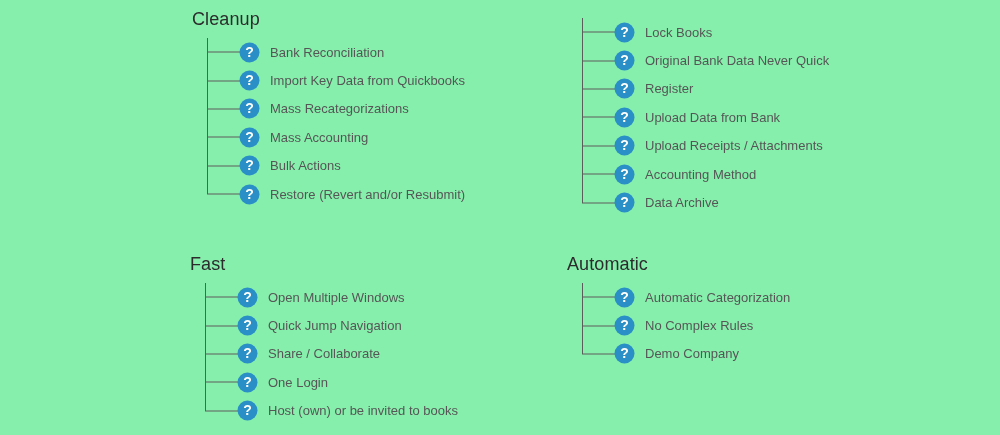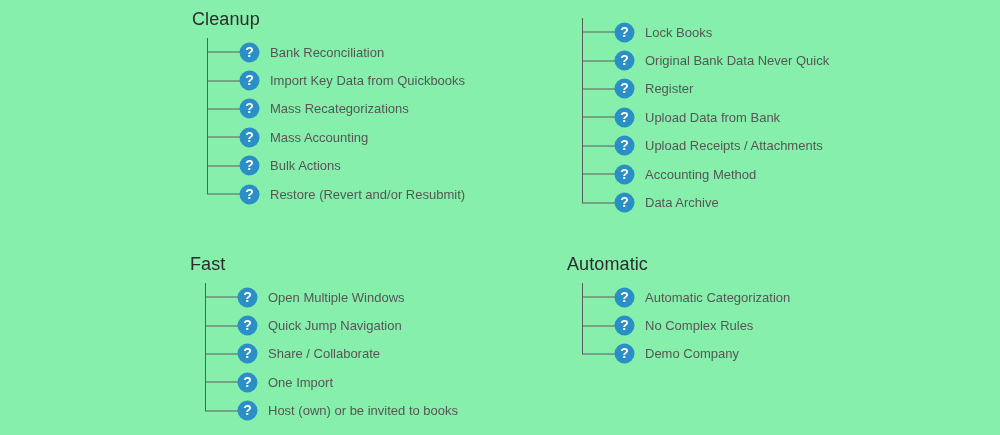--- a/index.html
+++ b/index.html
@@ -249,21 +249,21 @@
               <text x="10.5" y="15.3" text-anchor="middle" font-family="&quot;Liberation Sans&quot;, sans-serif" font-size="14" font-weight="bold" fill="#ffffff">?</text>
             </svg>
             <div class="branch-label">Share / Collaborate</div>
           </div>
           <div class="branch">
             <div class="connector"></div>
             <svg class="qicon" viewBox="0 0 21 21">
               <circle cx="10.5" cy="10.5" r="10" fill="#2a8fc6"></circle>
               <text x="10.5" y="15.3" text-anchor="middle" font-family="&quot;Liberation Sans&quot;, sans-serif" font-size="14" font-weight="bold" fill="#ffffff">?</text>
             </svg>
-            <div class="branch-label">One Import</div>
+            <div class="branch-label">One Login</div>
           </div>
           <div class="branch">
             <div class="connector"></div>
             <svg class="qicon" viewBox="0 0 21 21">
               <circle cx="10.5" cy="10.5" r="10" fill="#2a8fc6"></circle>
               <text x="10.5" y="15.3" text-anchor="middle" font-family="&quot;Liberation Sans&quot;, sans-serif" font-size="14" font-weight="bold" fill="#ffffff">?</text>
             </svg>
             <div class="branch-label">Host (own) or be invited to books</div>
           </div>
         </div>

